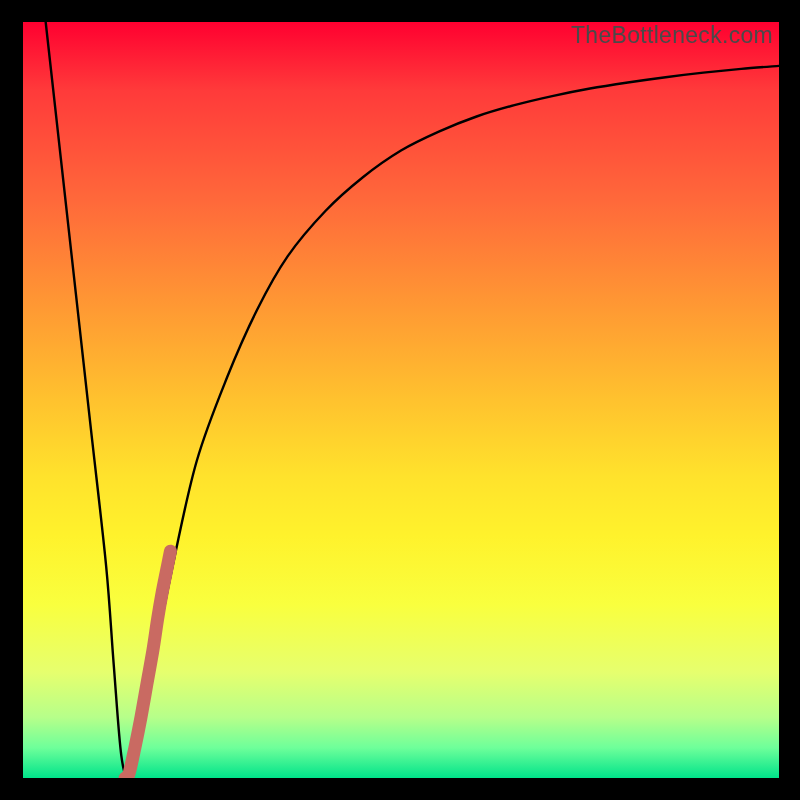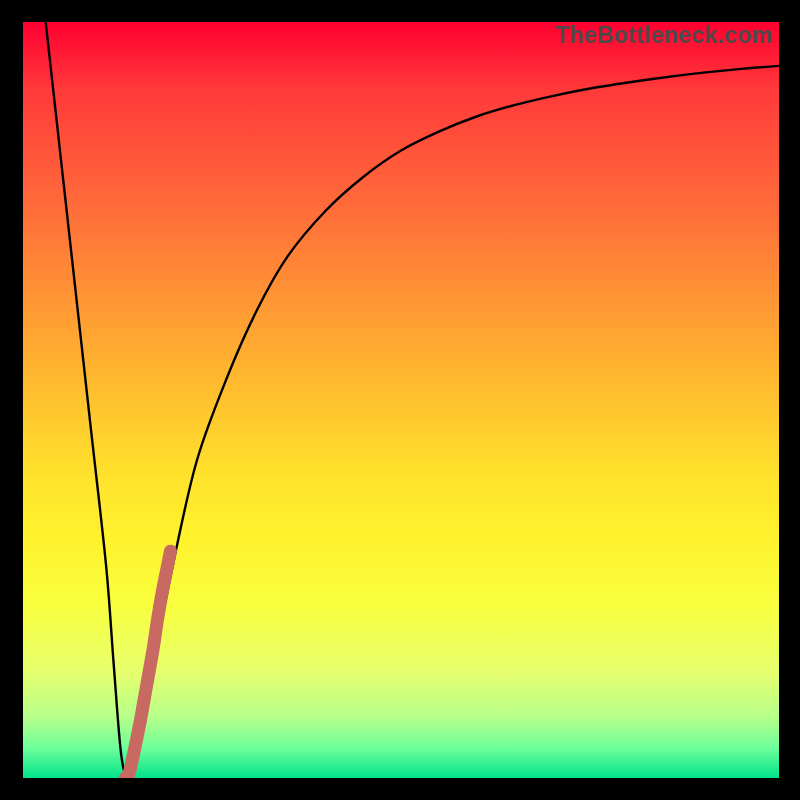--- a/index.html
+++ b/index.html
@@ -30,21 +30,21 @@
       #b6ff8a 92%,
       #6eff9a 96%,
       #00e38a 100%);
   }
   .watermark {
     position: absolute;
     top: 0px;
     right: 6px;
     color: #4a4a4a;
     font-size: 23px;
-    font-weight: 700;
+    font-weight: 400;
     letter-spacing: 0.3px;
     z-index: 5;
     user-select: none;
   }
   svg.plot {
     position: absolute;
     left: 0;
     top: 0;
     width: 756px;
     height: 756px;

